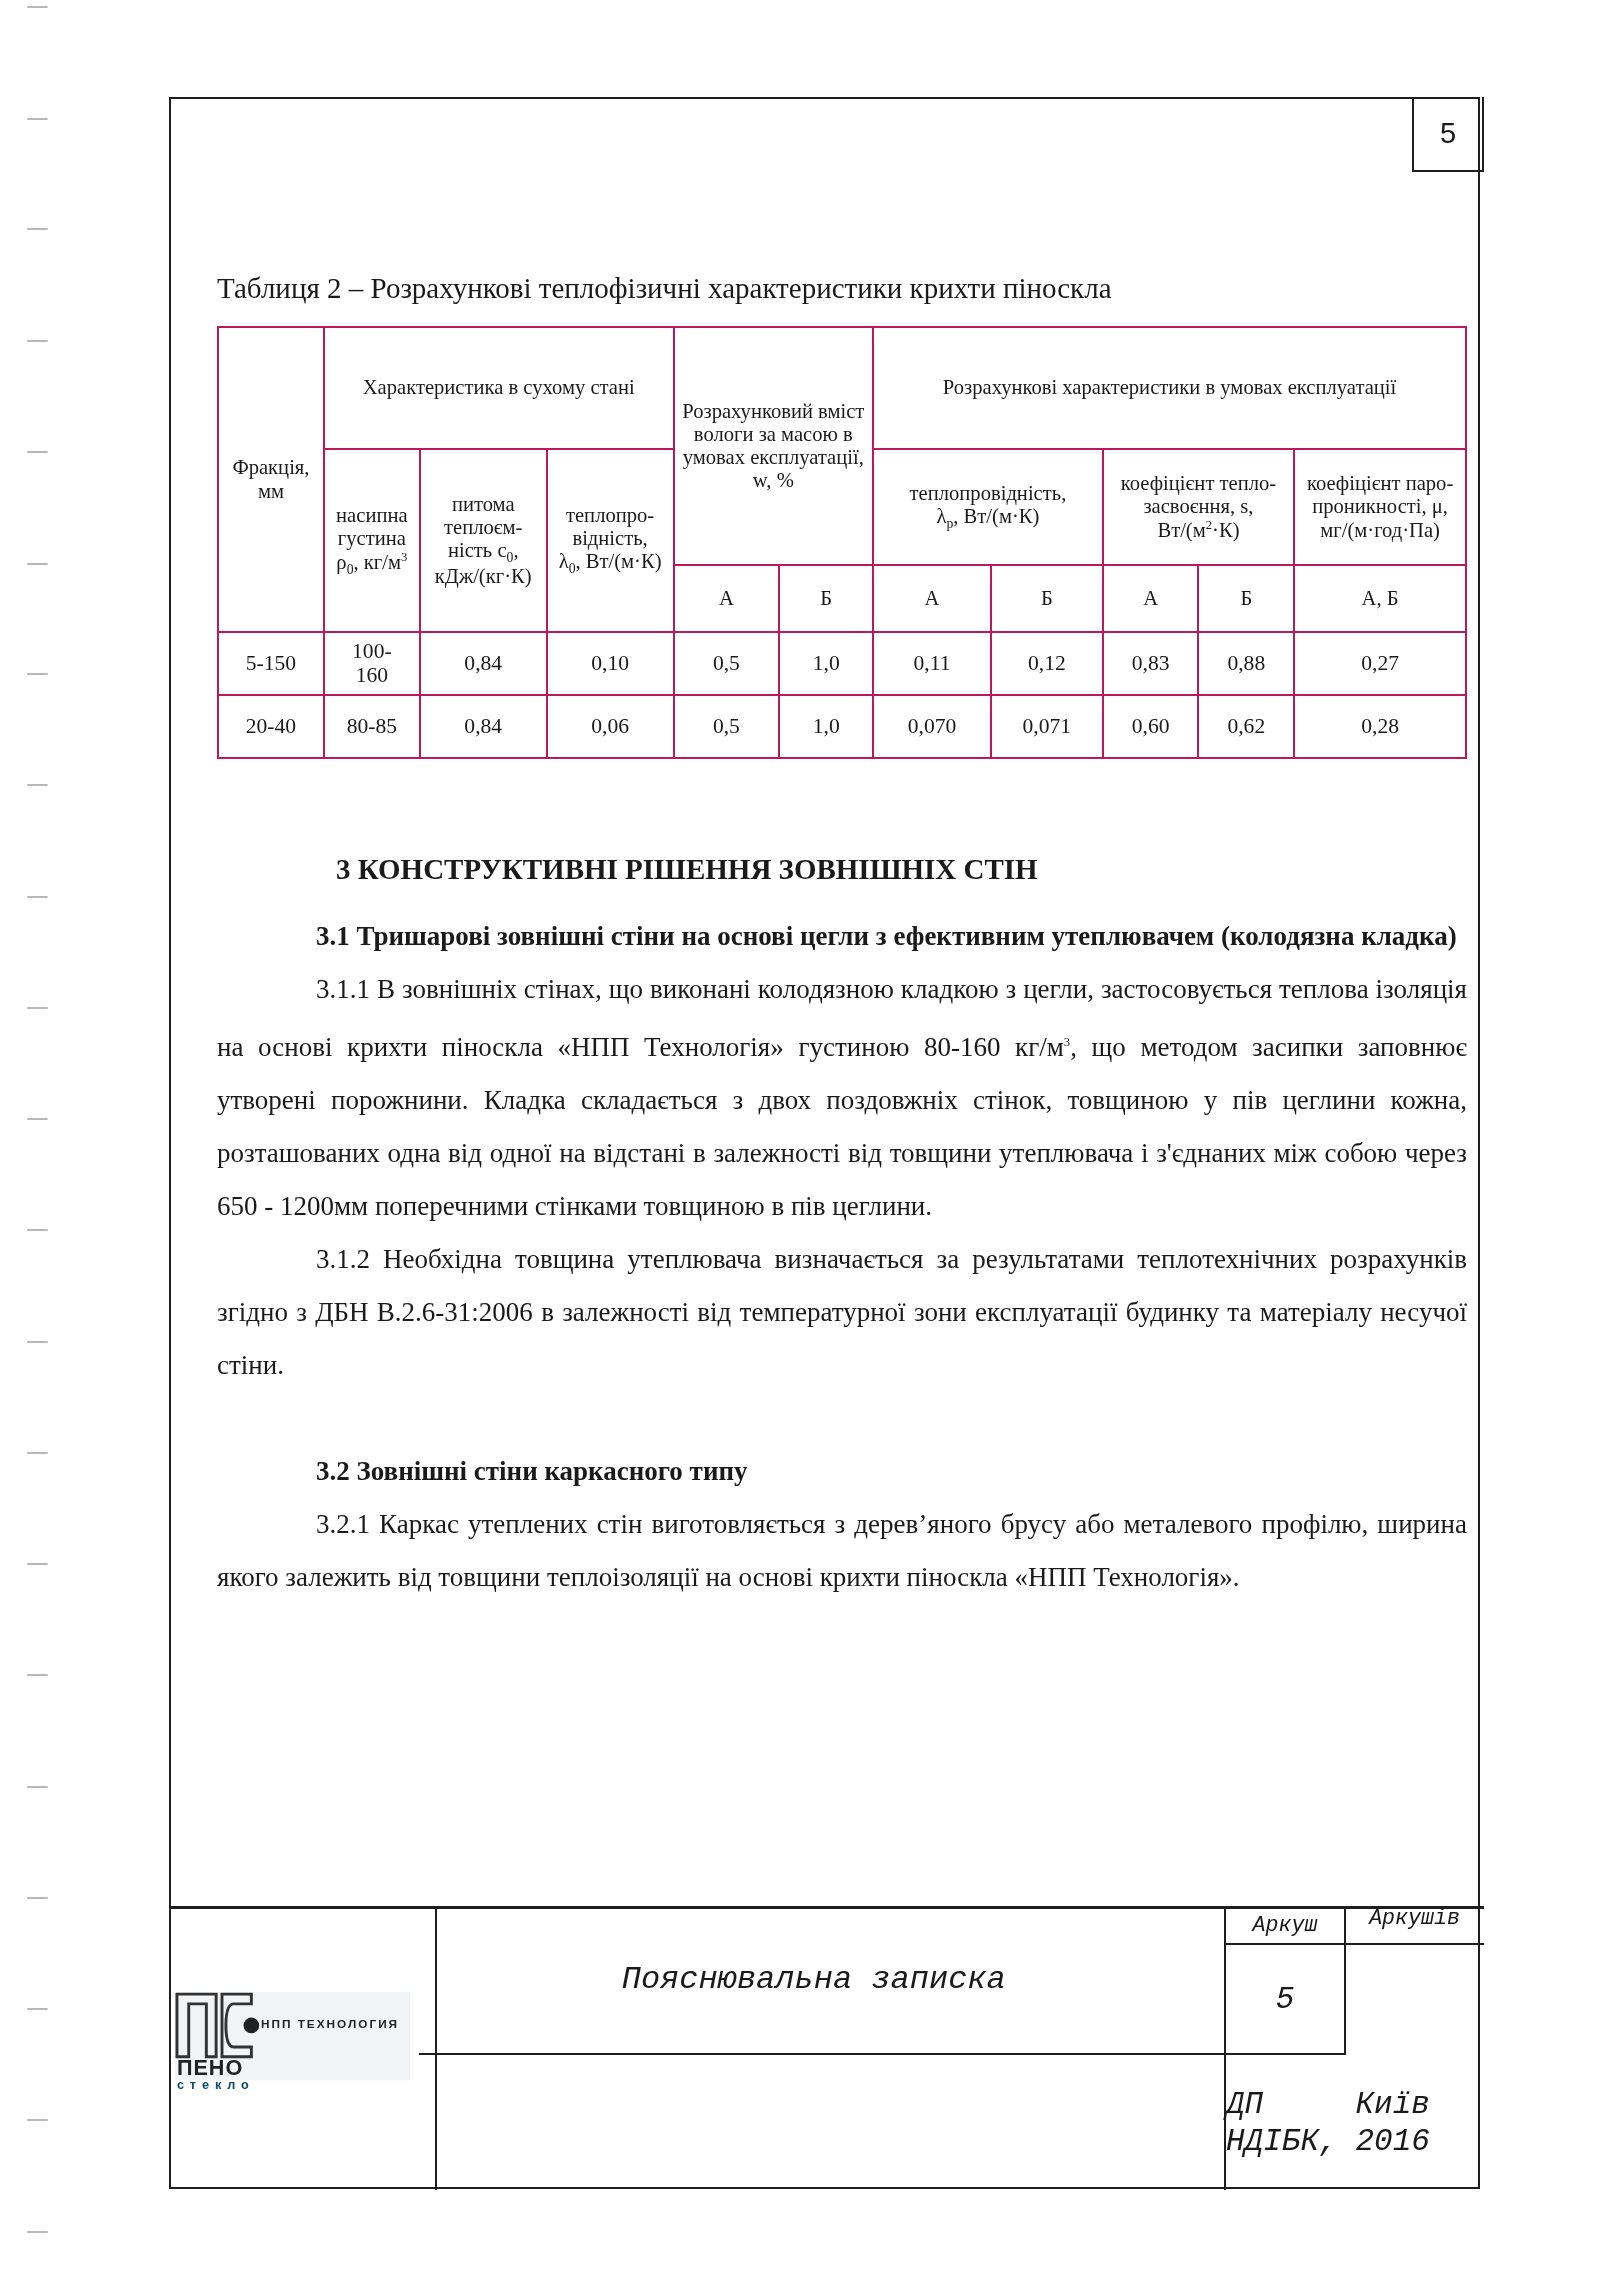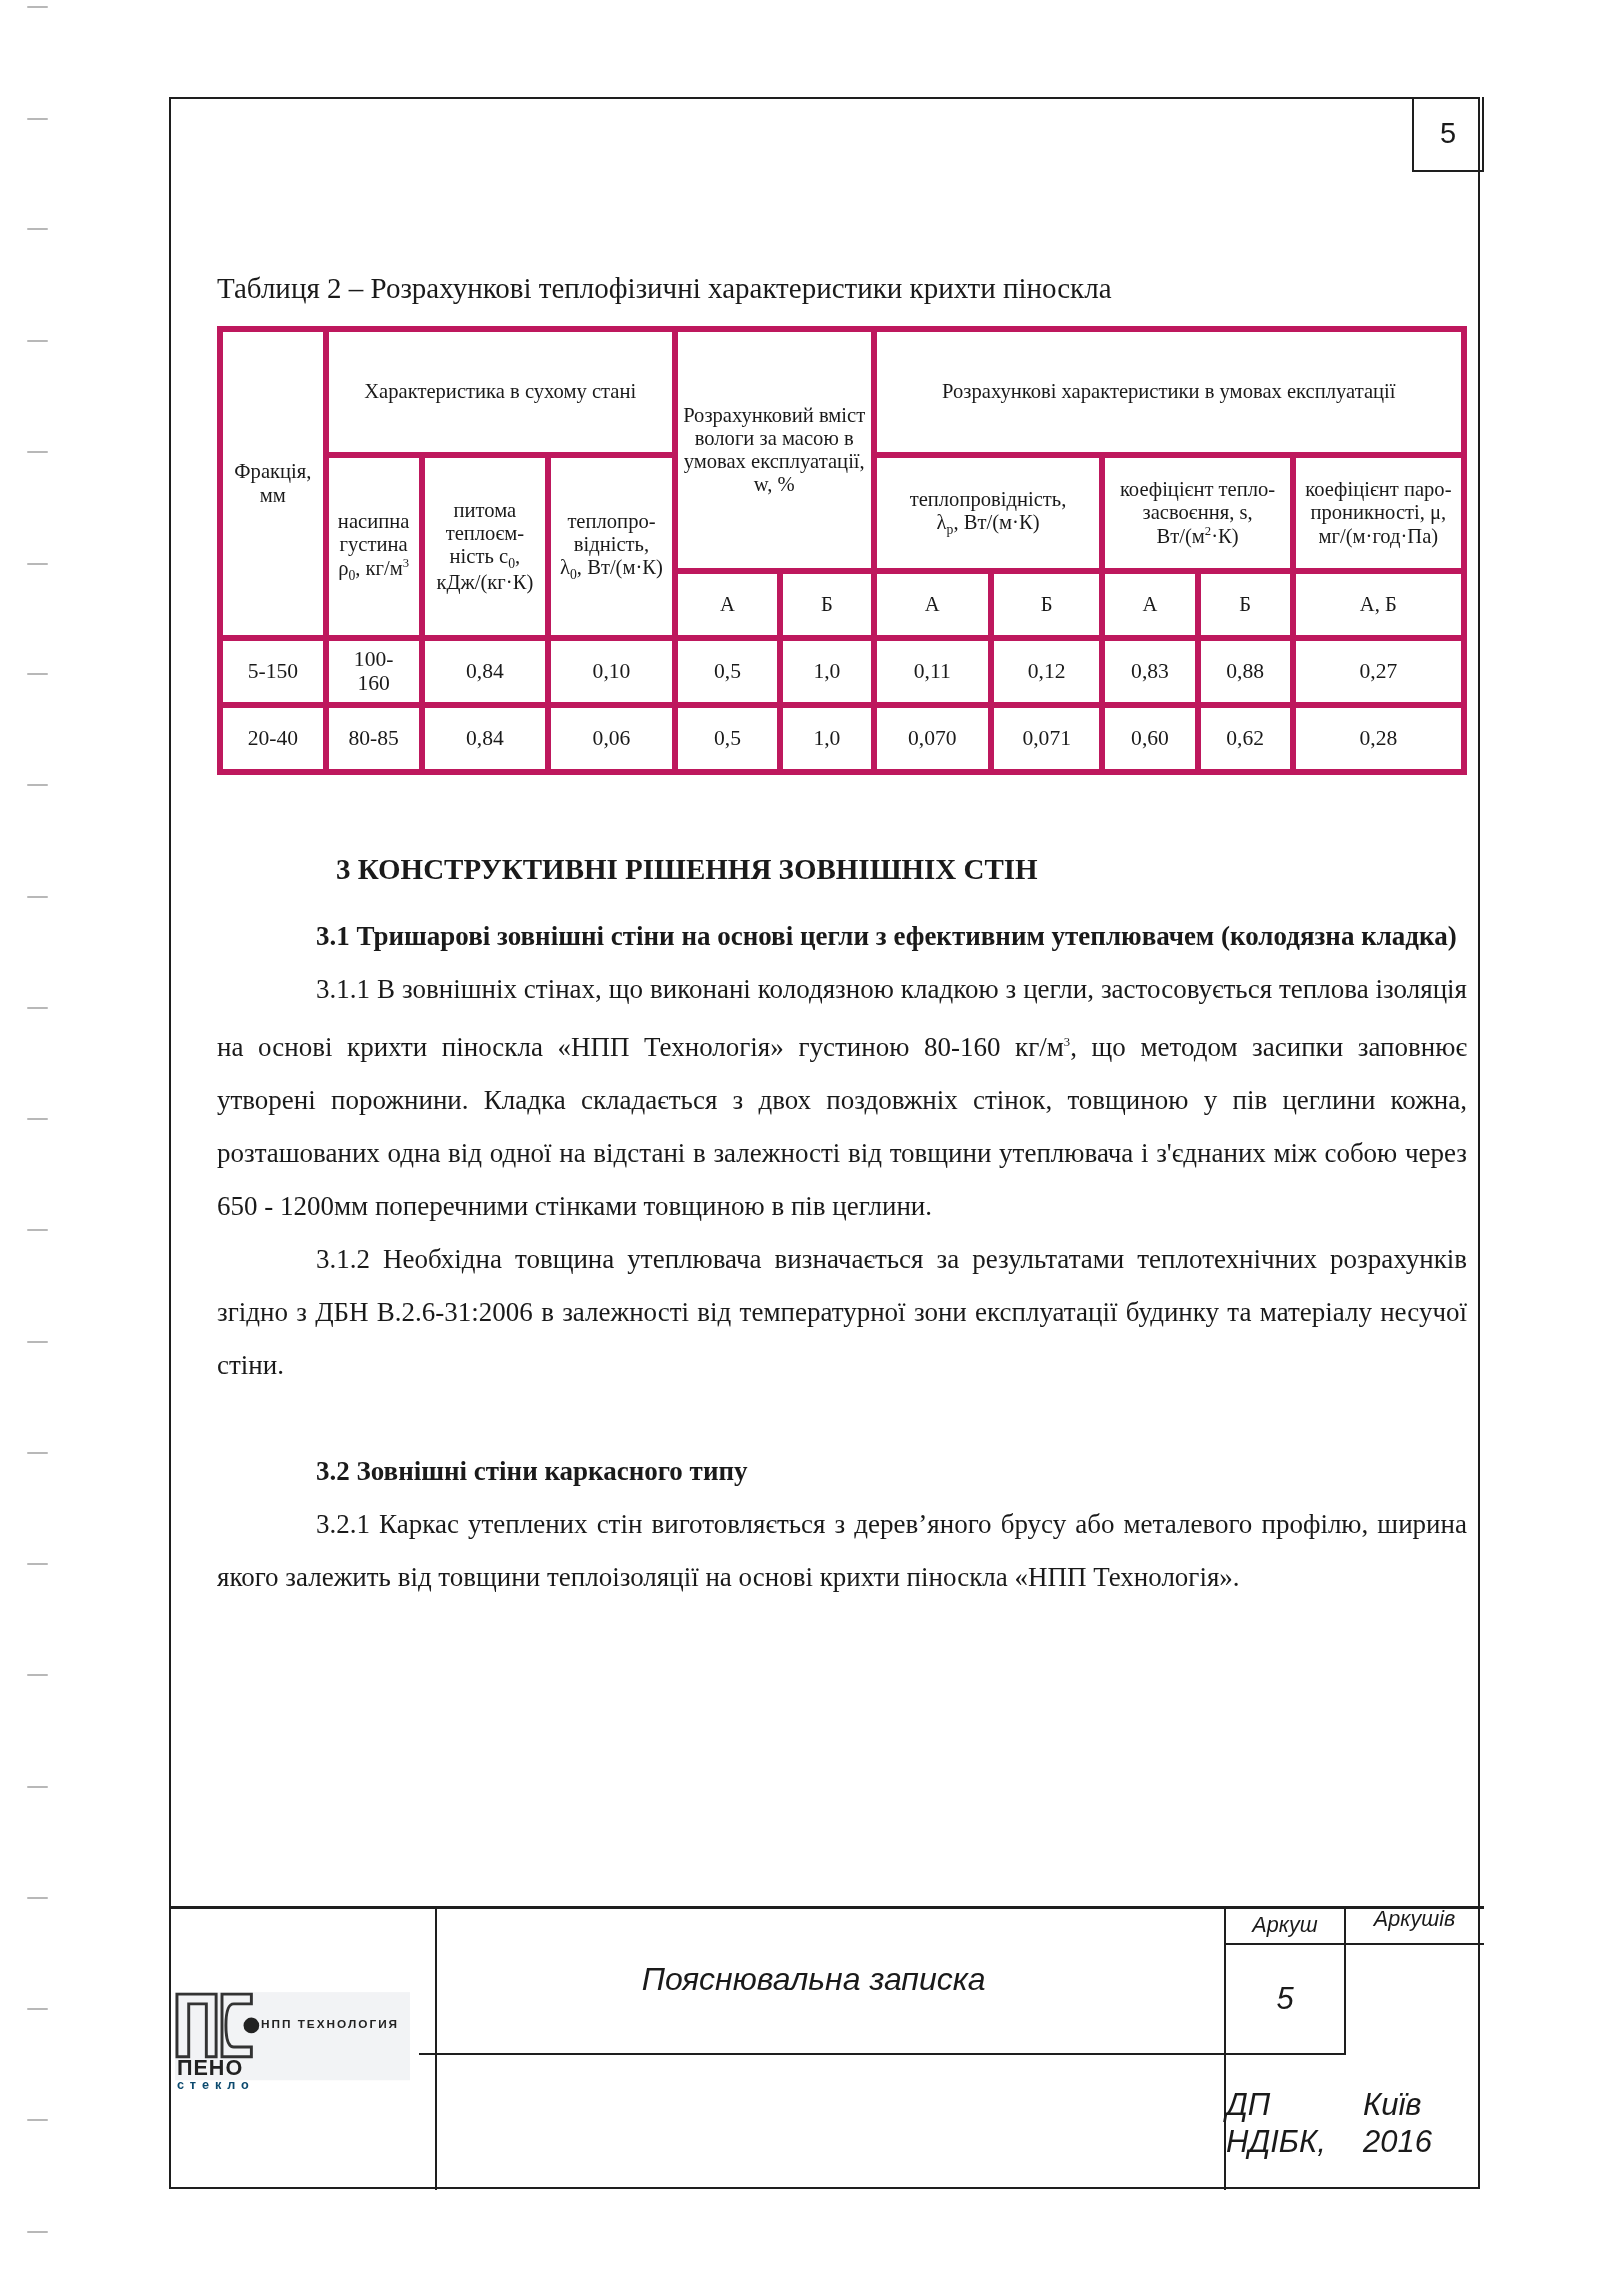--- a/index.html
+++ b/index.html
@@ -2,32 +2,32 @@
 <html><head>
 <meta charset="utf-8">
 <style>
   html, body { margin: 0; padding: 0; background: #ffffff; }
   body { width: 1615px; height: 2290px; position: relative; overflow: hidden; font-family: "Liberation Serif", serif; color: #1a1a1a; }
   .tick { position: absolute; left: 26.5px; width: 21.6px; height: 2px; background: #9a9a9a; border-radius: 2px; opacity: .7; }
   .frame { position: absolute; left: 169px; top: 97px; width: 1311px; height: 2092px; border: 2.9px solid #1e1e1e; box-sizing: border-box; }
   .page-num-box { position: absolute; left: 1412px; top: 97px; width: 72px; height: 75px; border: 2.9px solid #1e1e1e; border-top: none; box-sizing: border-box; display: flex; align-items: center; justify-content: center; font-family: "Liberation Sans", sans-serif; font-size: 29px; }
   .caption { position: absolute; left: 217px; top: 272px; font-size: 29px; }
   table.data { position: absolute; left: 217px; top: 326px; width: 1250px; border-collapse: collapse; font-size: 20.6px; line-height: 1.12; text-align: center; }
-  table.data td { border: 6px solid #be185d; padding: 2px 5px; vertical-align: middle; }
+  table.data td { border: 2px solid #be185d; padding: 2px 5px; vertical-align: middle; }
   table.data .val td { font-size: 21.6px; height: 57px; }
   .sub { font-size: 13.7px; vertical-align: sub; }
   .sup { font-size: 12.7px; vertical-align: super; }
   .text { position: absolute; left: 217px; width: 1250px; font-size: 27px; line-height: 53px; text-align: justify; }
   .h1 { position: absolute; left: 316px; top: 853px; font-size: 29px; font-weight: bold; margin-left: 20px; }
   .para { text-indent: 99px; margin: 0; }
   .bold { font-weight: bold; }
   .tb { position: absolute; left: 169px; top: 1906px; width: 1315px; height: 284px; }
   .tb-cell { position: absolute; box-sizing: border-box; border-right: 2px solid #1e1e1e; border-bottom: 2px solid #1e1e1e; }
   .tb-line-top { position: absolute; left: 0; top: 0; width: 1315px; height: 2.9px; background: #1e1e1e; }
-  .italic-sans { font-family: Liberation Sans, sans-serif; font-style: italic; }
+  .italic-sans { font-family: Liberation Mono, monospace; font-style: italic; }
   .logo { position: absolute; left: 5.9px; top: 86px; width: 235px; height: 108px; }
 </style>
 </head>
 <body>
 
 <div class="tick" style="top:5.9px"></div>
 <div class="tick" style="top:118px"></div>
 <div class="tick" style="top:228px"></div>
 <div class="tick" style="top:340px"></div>
 <div class="tick" style="top:451px"></div>

